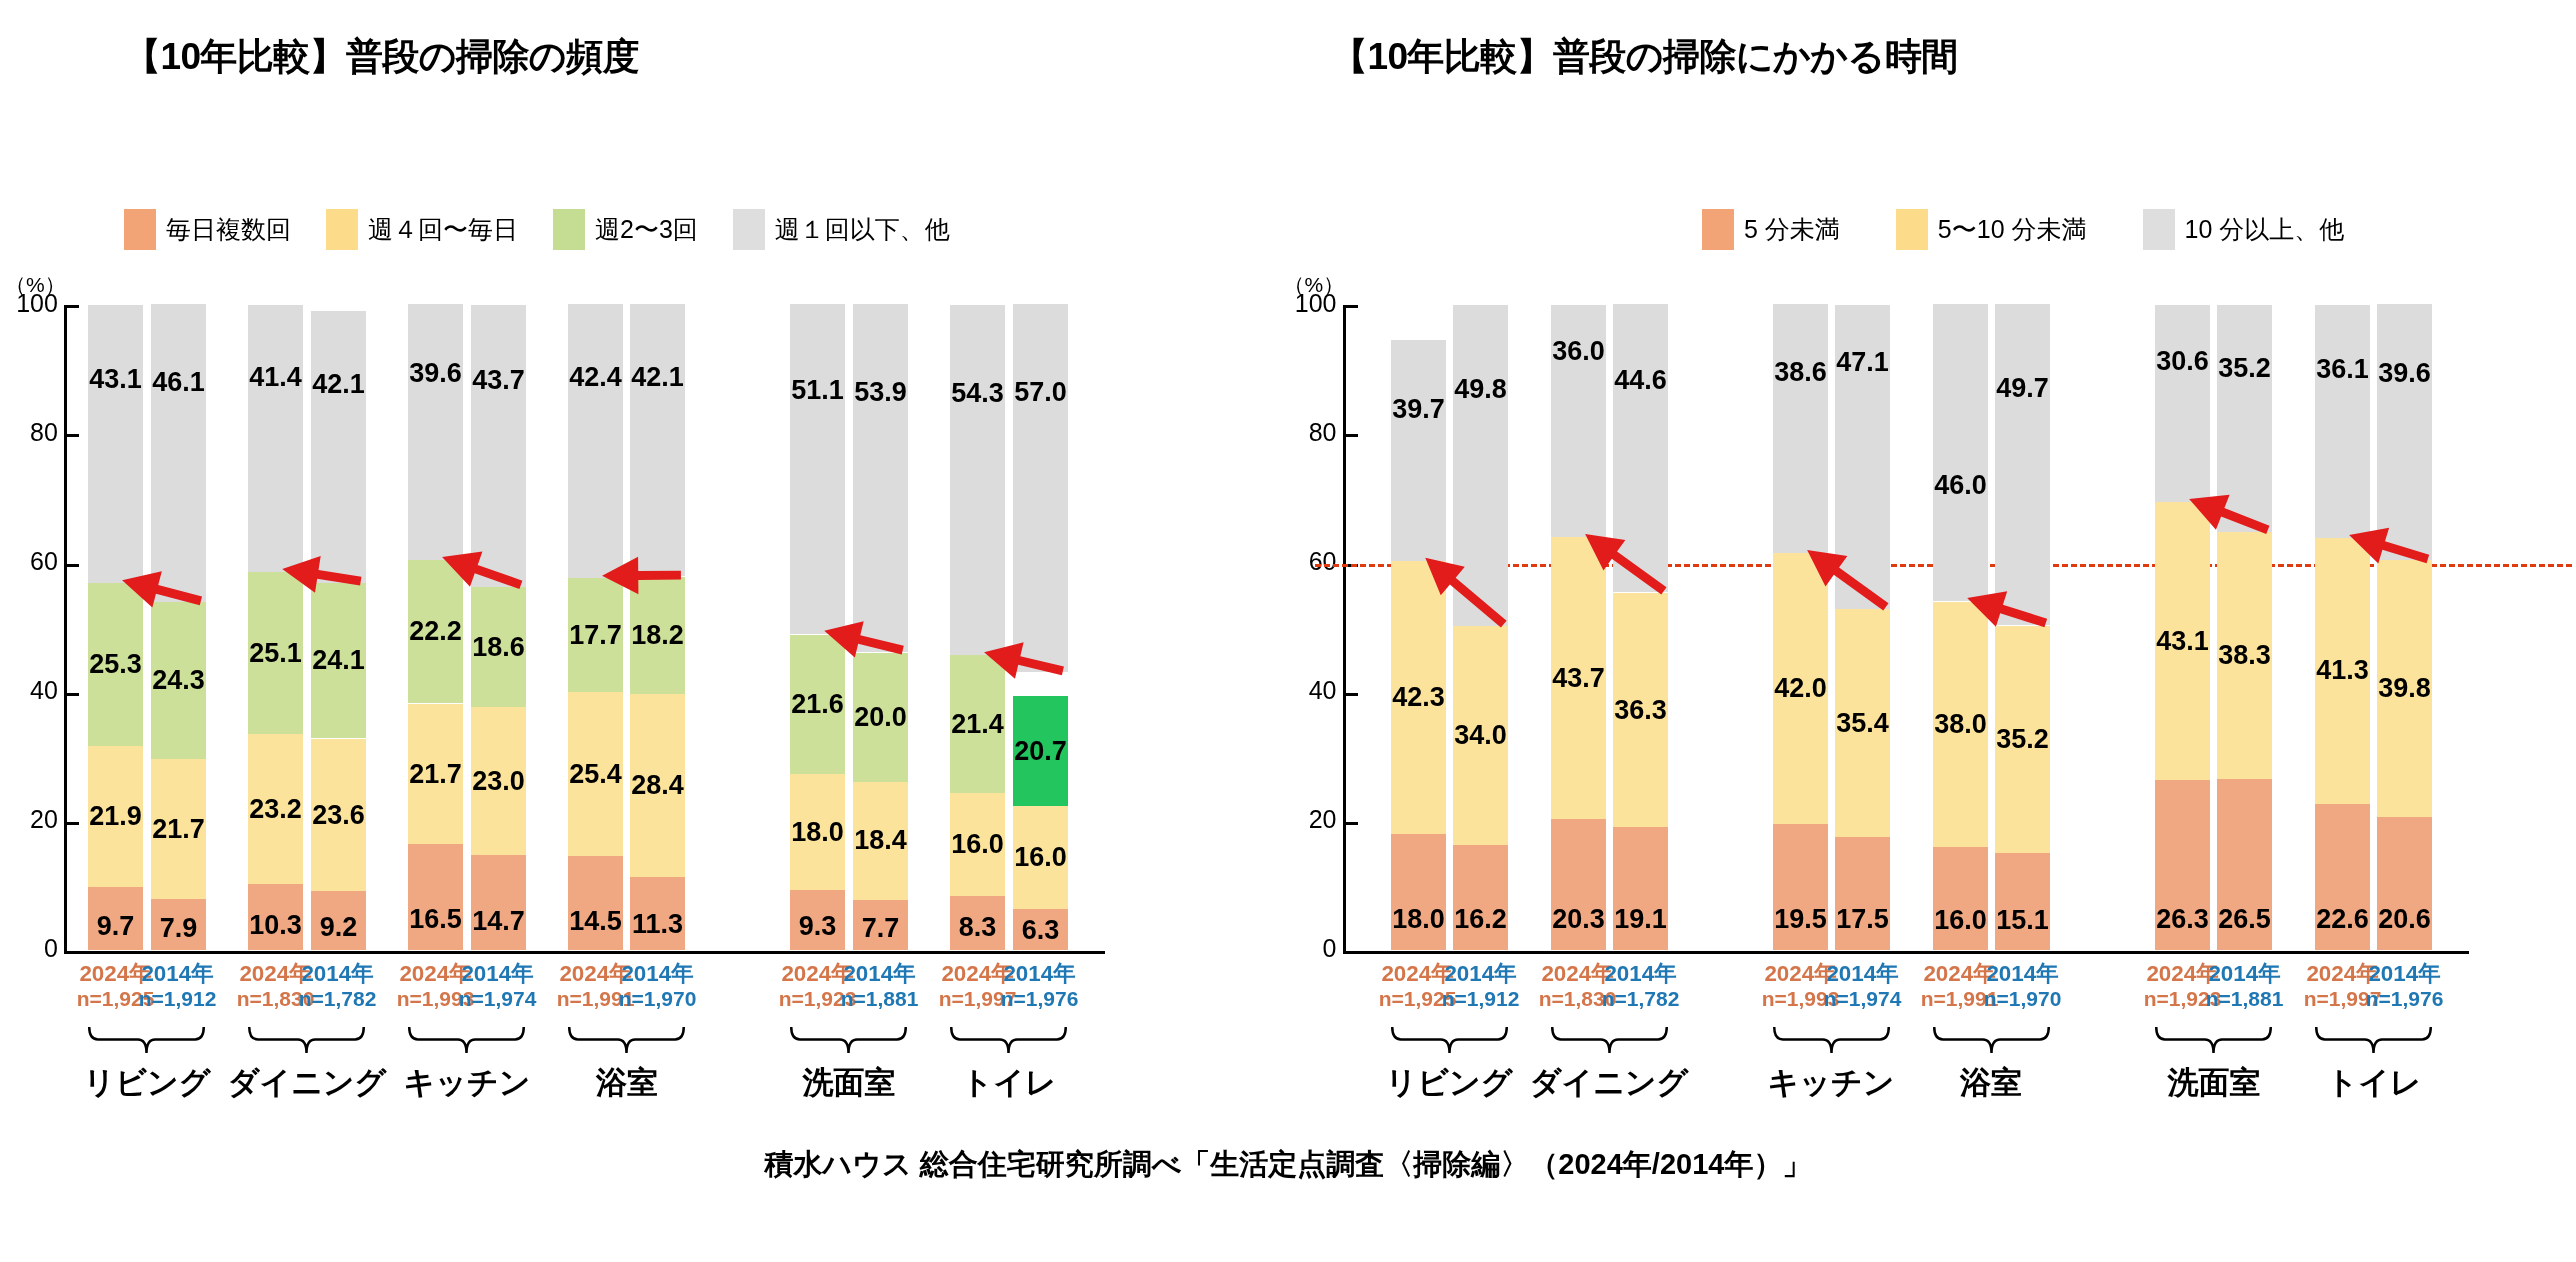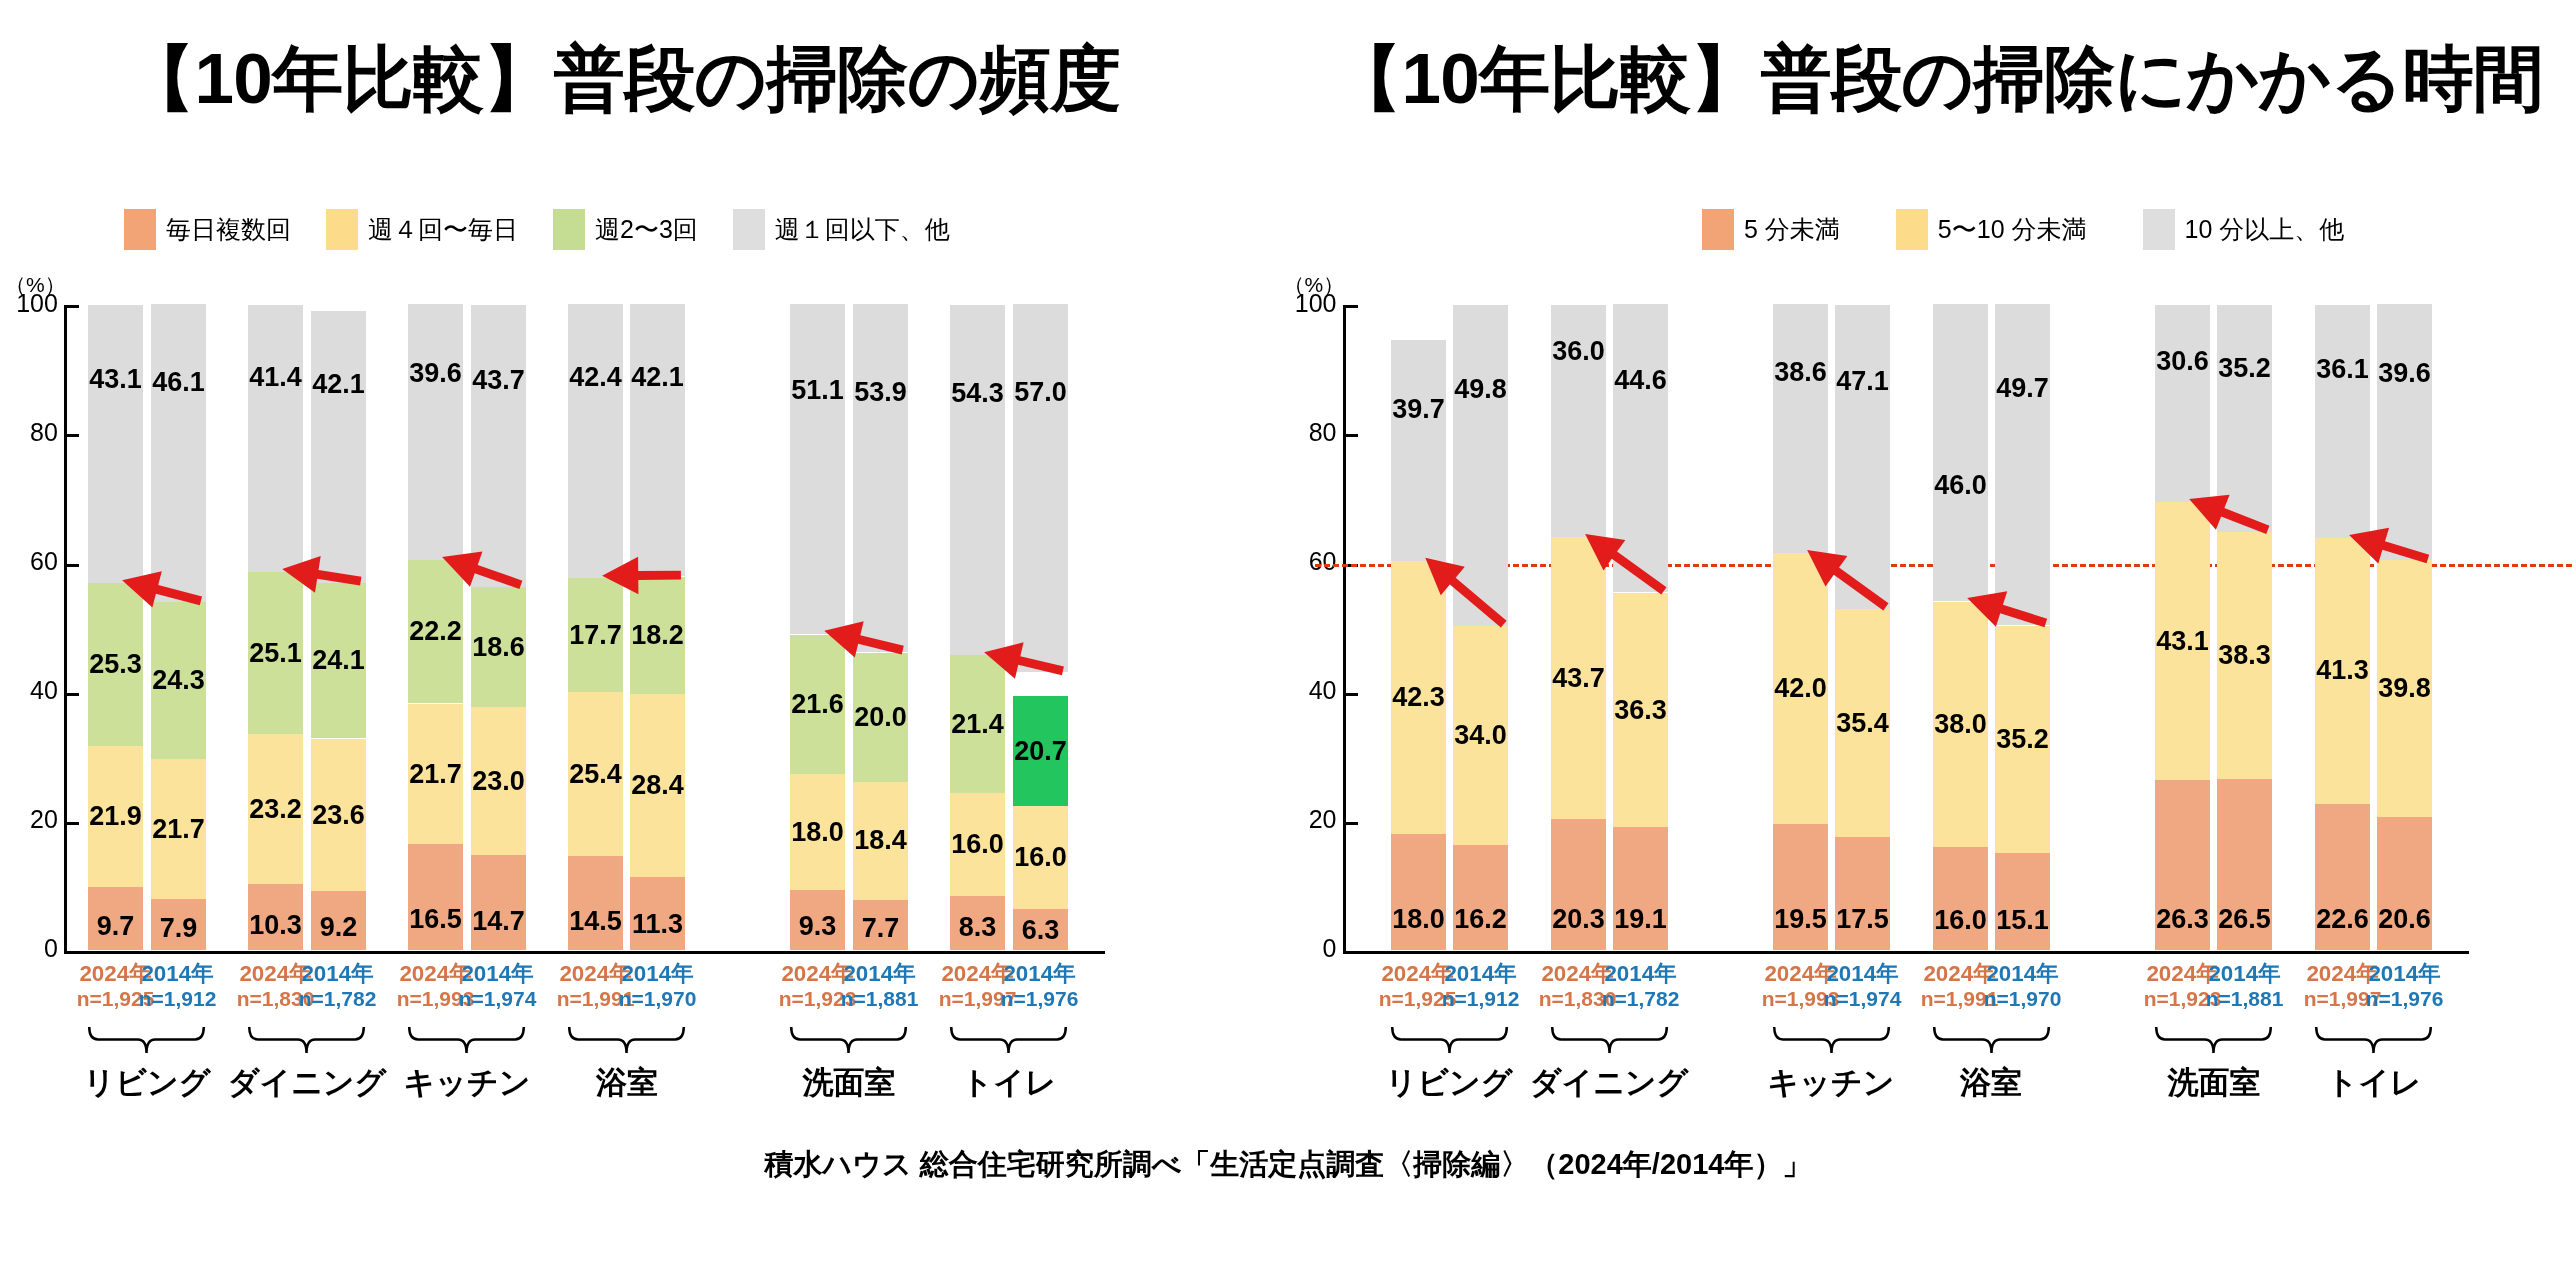--- a/index.html
+++ b/index.html
@@ -6,21 +6,21 @@
   body{
     width:2576px;height:1262px;background:#ffffff;
     font-family:"Liberation Sans","DejaVu Sans",sans-serif;
     color:#000;overflow:hidden;position:relative;
   }
   .wrap{position:absolute;inset:0;}
 
   
   .chart-title{
     position:absolute;top:32px;
-    font-size:71px;font-weight:bold;letter-spacing:-0.6px;
+    font-size:37px;font-weight:bold;letter-spacing:-0.6px;
     white-space:nowrap;color:#000;
   }
   #title-left{left:124px;}
   #title-right{left:1331px;}
 
   
   .legend{position:absolute;display:flex;align-items:center;}
   #legend-left{top:209px;left:124px;}
   #legend-right{top:209px;left:1702px;}
   .legend-item{display:flex;align-items:center;}
@@ -450,21 +450,21 @@
         </div>
       </div>
       <div class="bar" style="left: 547px; top: 37px; height: 645px;">
         <div class="seg" style="background: rgb(240, 168, 130); height: 113px; bottom: 0px; top: auto; align-items: flex-end;">
           <span class="seg-val" style="margin-bottom: 17.4px;">17.5</span>
         </div>
         <div class="seg" style="background: rgb(252, 227, 155); height: 228px; bottom: 113px; top: auto;">
           <span class="seg-val">35.4</span>
         </div>
         <div class="seg" style="background: rgb(220, 220, 220); height: 304px; bottom: 341px; top: auto; align-items: flex-start;">
-          <span class="seg-val" style="margin-top: 63px;">47.1</span>
+          <span class="seg-val" style="margin-top: 44px;">47.1</span>
         </div>
       </div>
       <div class="bar" style="left: 645px; top: 37px; height: 645px;">
         <div class="seg" style="background: rgb(240, 168, 130); height: 103px; bottom: 0px; top: auto; align-items: flex-end;">
           <span class="seg-val" style="margin-bottom: 16.5px;">16.0</span>
         </div>
         <div class="seg" style="background: rgb(252, 227, 155); height: 245px; bottom: 103px; top: auto;">
           <span class="seg-val">38.0</span>
         </div>
         <div class="seg" style="background: rgb(220, 220, 220); height: 297px; bottom: 349px; top: auto; align-items: center;">

